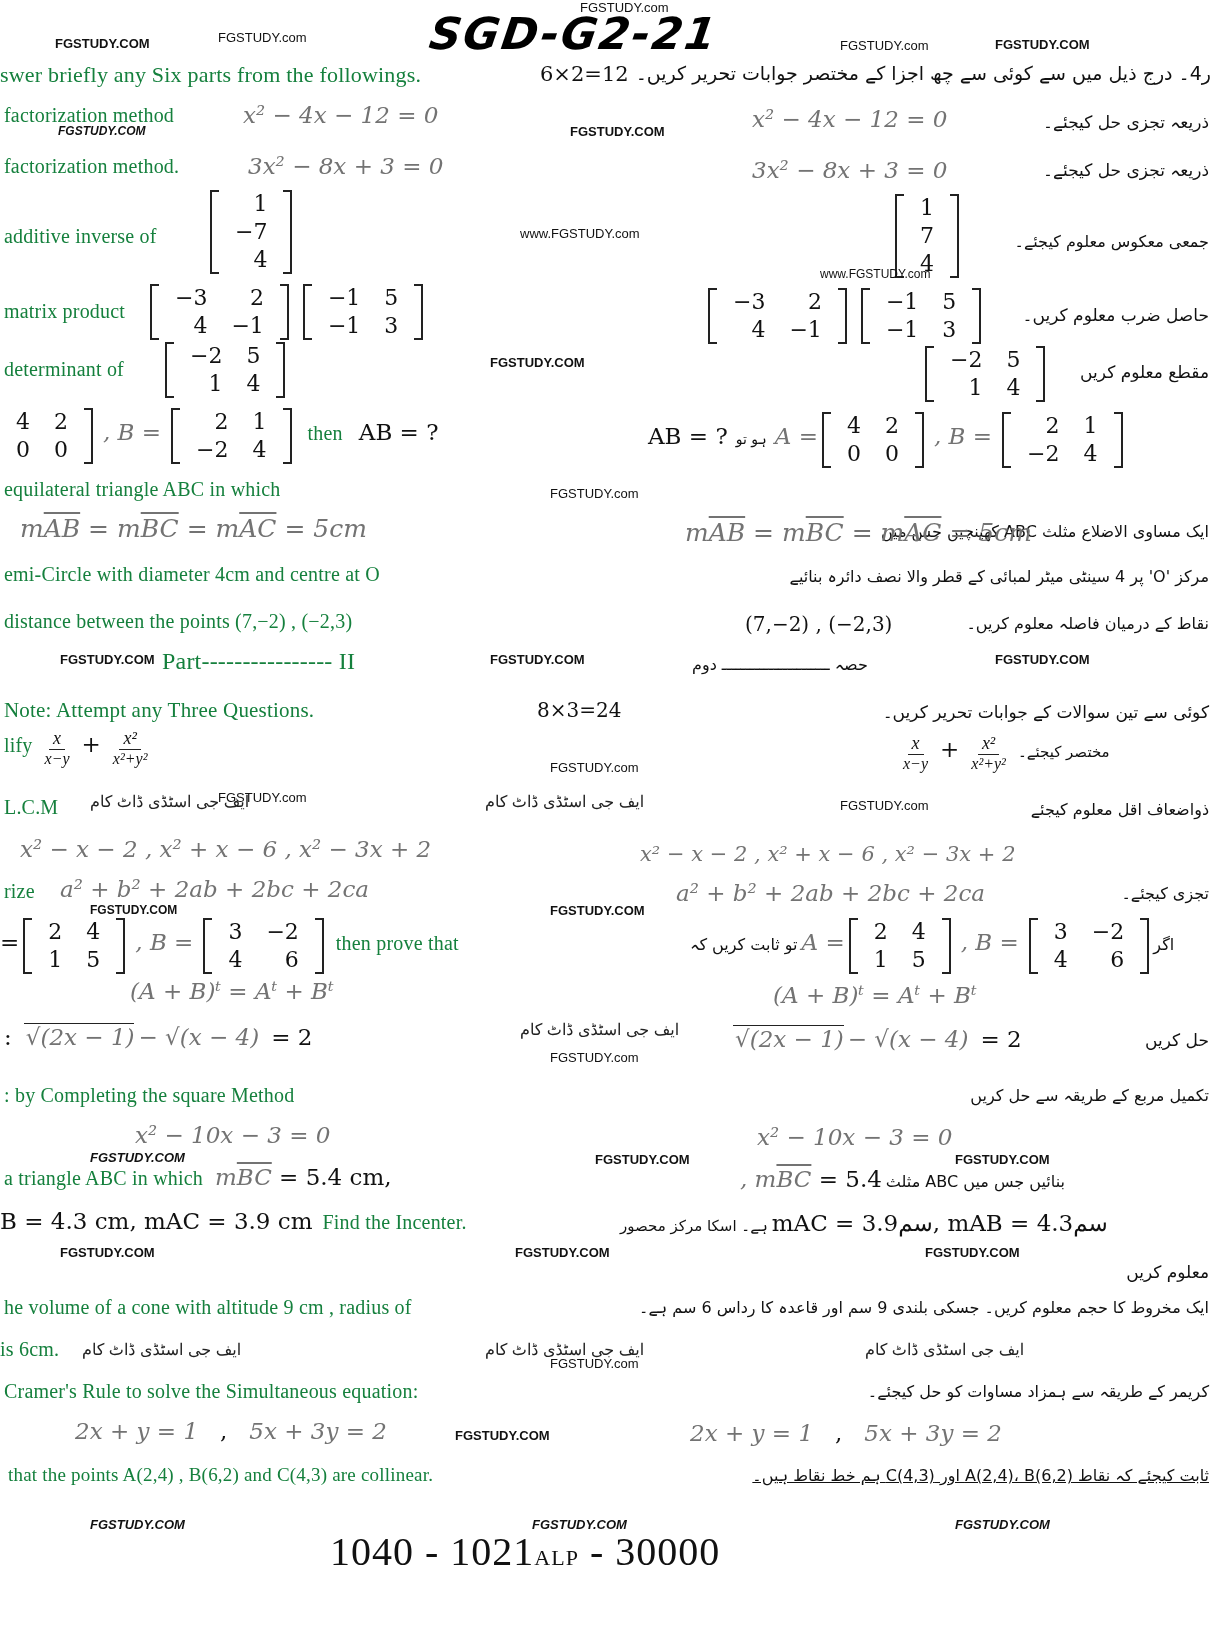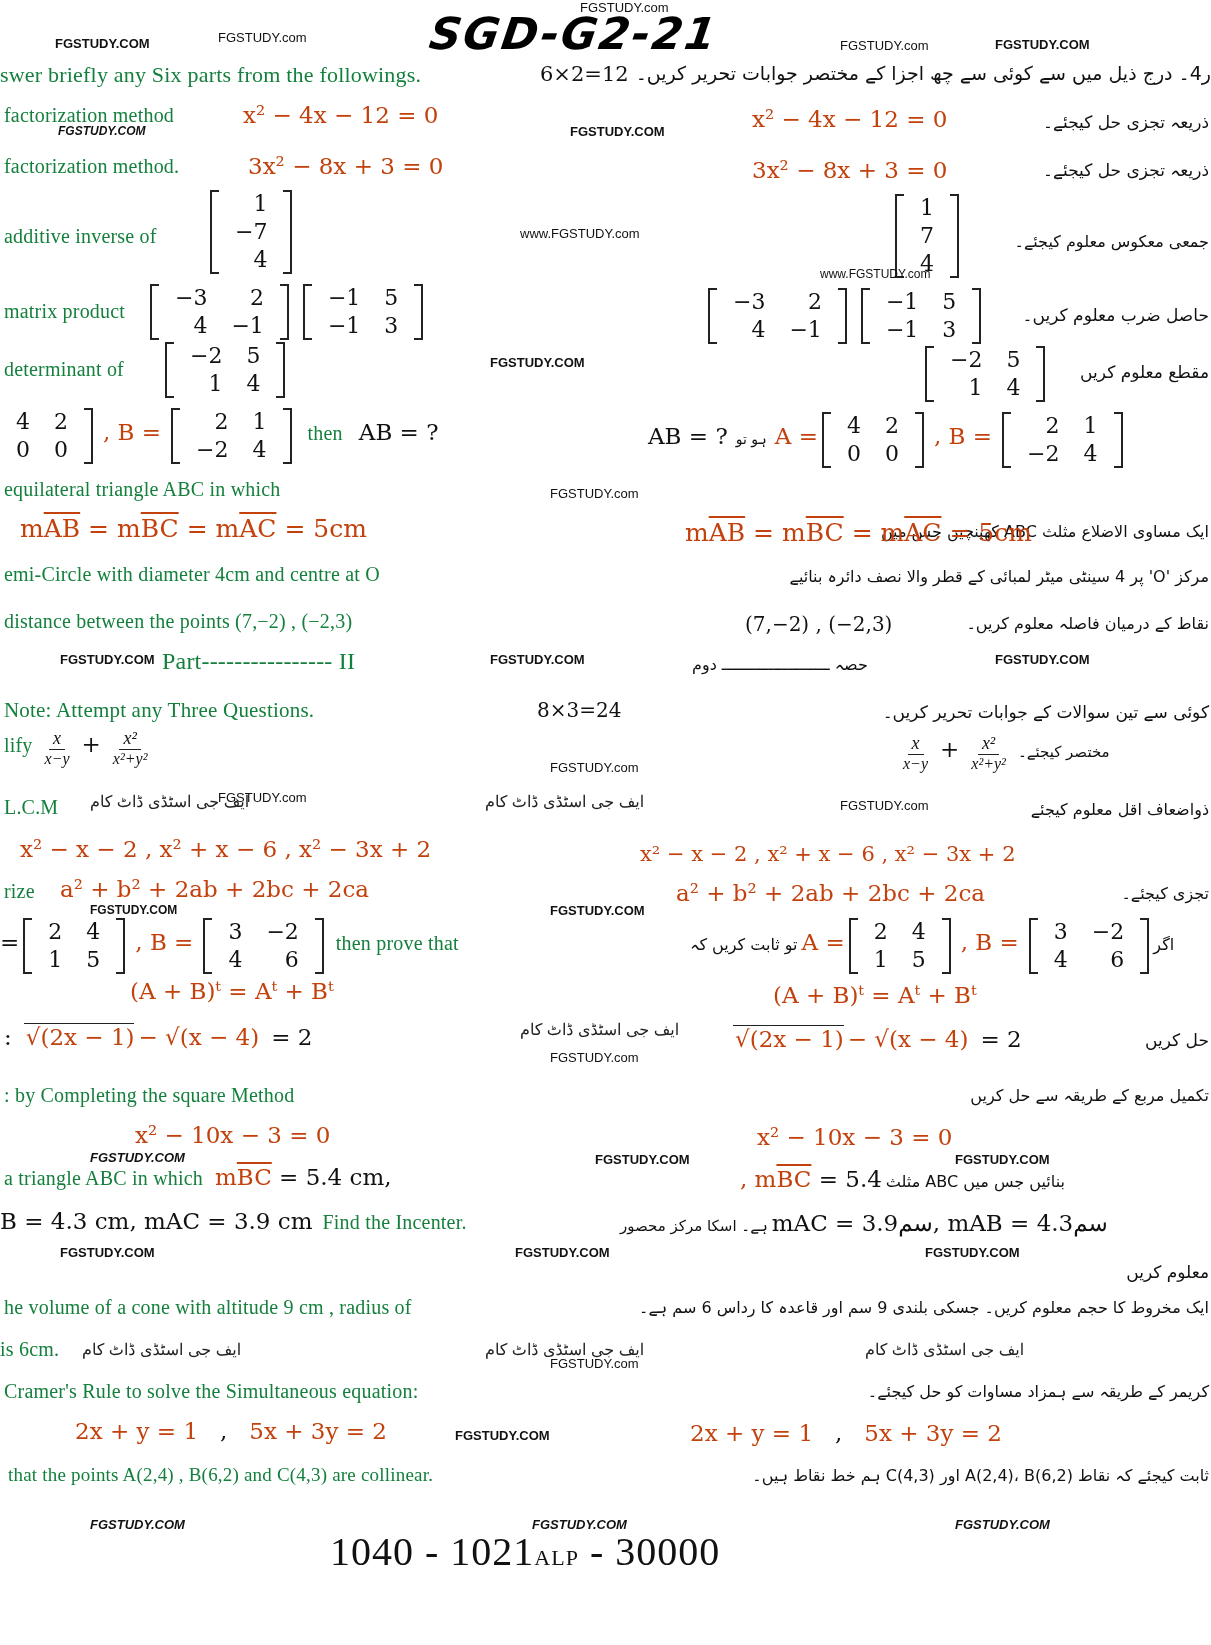--- a/index.html
+++ b/index.html
@@ -3,21 +3,21 @@
 <meta charset="utf-8">
 <style>
   html,body{margin:0;padding:0;background:#ffffff;}
   body{width:1211px;height:1645px;position:relative;overflow:hidden;color:#111;
        font-family:"Liberation Serif","DejaVu Serif",serif;}
   .abs{position:absolute;white-space:nowrap;}
   .wm{font-family:"Liberation Sans","DejaVu Sans",sans-serif;font-size:13px;color:#111;}
   .wmb{font-family:"Liberation Sans","DejaVu Sans",sans-serif;font-size:13px;font-weight:bold;color:#111;}
   .wmi{font-family:"Liberation Sans","DejaVu Sans",sans-serif;font-size:13px;font-weight:bold;font-style:italic;color:#111;}
   .en{font-size:20px;color:#15803d;letter-spacing:0.2px;}
-  .math{font-family:"DejaVu Serif","Liberation Serif",serif;font-size:23px;color:#c2410c;}
+  .math{font-family:"DejaVu Serif","Liberation Serif",serif;font-style:italic;font-size:23px;color:#737373;}
   .mathn{font-family:"DejaVu Serif","Liberation Serif",serif;font-size:23px;color:#111;}
   .ur{font-family:"DejaVu Sans",sans-serif;font-size:19px;direction:rtl;color:#111;}
   .ur-s{font-family:Liberation Sans, sans-serif;font-size:16px;direction:rtl;color:#222;}
   .hand{font-family:"DejaVu Sans",sans-serif;font-weight:bold;font-style:italic;font-size:44px;letter-spacing:2px;transform:skewX(-8deg);color:#000;}
   .mat{display:inline-flex;align-items:center;vertical-align:middle;}
   .mat .br{width:7px;border:2px solid #222;align-self:stretch;}
   .mat .br.l{border-right:none;}
   .mat .br.r{border-left:none;}
   .mat table{border-collapse:collapse;margin:0 4px;}
   .mat td{font-family:"DejaVu Serif","Liberation Serif",serif;font-size:22px;padding:0 12px;text-align:right;line-height:28px;color:#111;}
@@ -491,20 +491,20 @@
   <span class="math">5x + 3y = 2</span>
 </div>
 <div class="abs wmb" style="left:455px;top:1428px;">FGSTUDY.COM</div>
 <div class="abs" style="left:690px;top:1420px;">
   <span class="math">2x + y = 1</span>
   <span class="mathn" style="margin:0 18px;">,</span>
   <span class="math">5x + 3y = 2</span>
 </div>
 
 <div class="abs en" style="left:8px;top:1464px;font-size:19px;">that the points A(2,4) , B(6,2) and C(4,3) are collinear.</div>
-<div class="abs ur" style="right:2px;top:1466px;font-size:16px;">ثابت کیجئے کہ نقاط A(2,4)، B(6,2) اور C(4,3) ہم خط نقاط ہیں۔</div>
+<div class="abs ur" style="right:2px;top:1466px;font-size:16px;text-decoration:underline;">ثابت کیجئے کہ نقاط A(2,4)، B(6,2) اور C(4,3) ہم خط نقاط ہیں۔</div>
 
 <div class="abs wmi" style="left:90px;top:1517px;">FGSTUDY.COM</div>
 <div class="abs wmi" style="left:532px;top:1517px;">FGSTUDY.COM</div>
 <div class="abs wmi" style="left:955px;top:1517px;">FGSTUDY.COM</div>
 <div class="abs footer-code" style="left:330px;top:1528px;">
   <span>1040 - 1021</span><small>ALP</small><span> - 30000</span>
 </div>
 
 </body></html>

